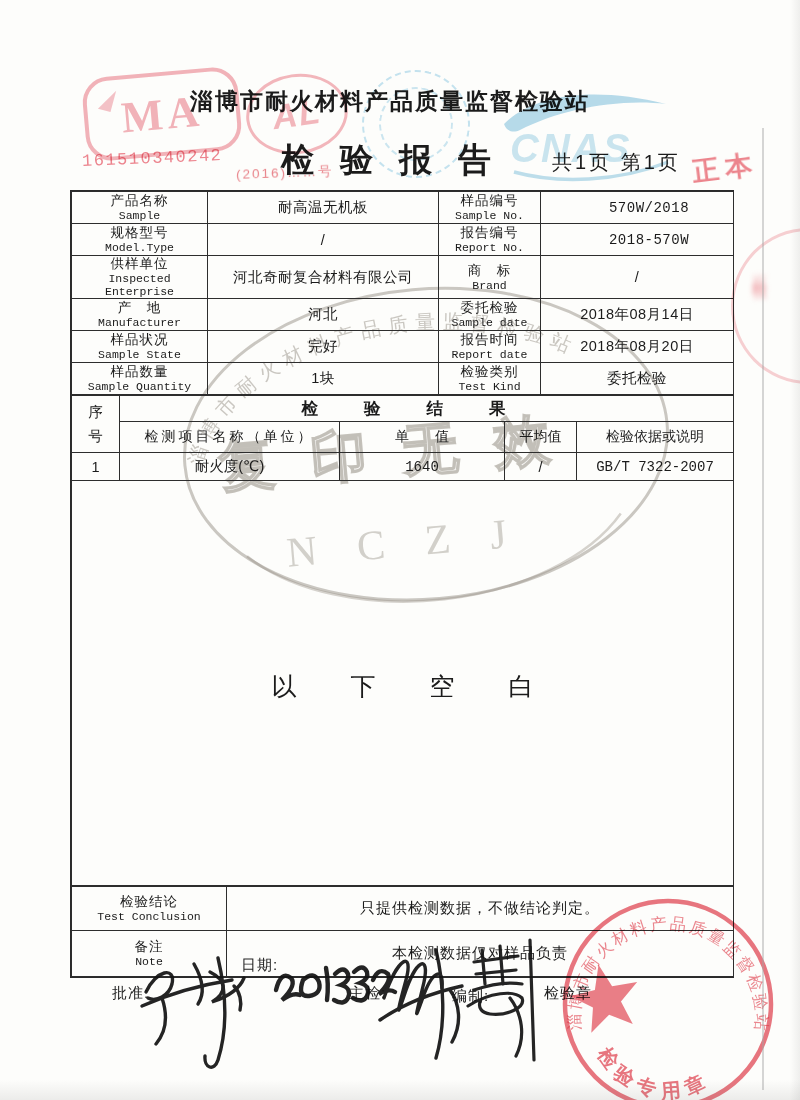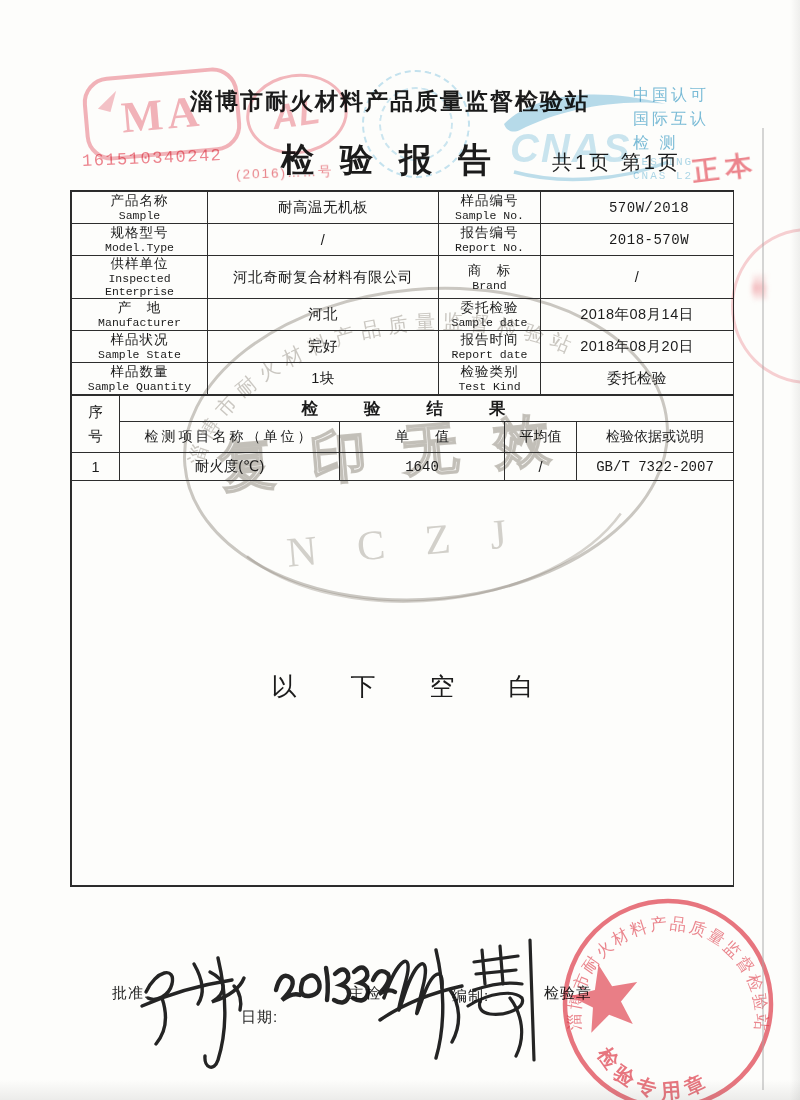--- a/index.html
+++ b/index.html
@@ -212,24 +212,46 @@
           <td class="mono">GB/T 7322-2007</td>
         </tr>
         <tr>
           <td class="blank-cell" colspan="5">
             <div class="blank-note">以下空白</div>
           </td>
         </tr>
       </tbody>
     </table>
 
+    <table class="t">
+      <colgroup>
+          <col style="width:155px">
+          <col style="width:507px">
+        </colgroup>
+      <tbody>
+        <tr class="footrow1">
+          <td class="lbl">
+              <div class="cn">检验结论</div>
+              <div class="en">Test Conclusion</div>
+            </td>
+          <td class="foot-val">只提供检测数据，不做结论判定。</td>
+        </tr>
+        <tr class="footrow2">
+          <td class="lbl">
+              <div class="cn">备注</div>
+              <div class="en">Note</div>
+            </td>
+          <td class="foot-val">本检测数据仅对样品负责</td>
+        </tr>
+      </tbody>
+    </table>
   </div>
 
   <span class="sig-label" style="left:112px;top:984px;">批准:</span>
-  <span class="sig-label" style="left:241px;top:1008px;">日期:</span>
+  <span class="sig-label" style="left:241px;top:956px;">日期:</span>
   <span class="sig-label" style="left:349px;top:984px;">主检:</span>
   <span class="sig-label" style="left:452px;top:987px;">编制:</span>
   <span class="sig-label" style="left:544px;top:984px;">检验章</span>
 
   <svg class="abs sigs-svg" width="480" height="165" viewBox="0 0 480 165" fill="none" stroke="#141414" stroke-linecap="round" opacity=".93">
     <g stroke-width="3.4">
       <path d="M48,64 C58,42 78,38 74,56 C71,68 58,74 50,70"></path>
       <path d="M44,78 C80,62 108,56 134,52"></path>
       <path d="M64,70 C70,88 68,104 58,116"></path>
       <path d="M96,36 C104,50 108,64 100,76"></path>
@@ -273,27 +295,20 @@
     <span class="cal-letters">AL</span>
   </div>
   <div class="ink mini-blue"></div>
 
   <svg class="ink cnas-svg" width="180" height="100" viewBox="0 0 180 100">
     <path d="M6,40 C36,10 96,2 168,20 C120,14 60,26 22,46 C14,50 8,46 6,40 Z" fill="rgba(125,192,222,.55)"></path>
     <text x="12" y="78" font-size="40" font-style="italic" font-weight="bold" letter-spacing="2" fill="rgba(125,192,222,.4)">CNAS</text>
     <path d="M16,88 C60,100 120,98 170,78" stroke="rgba(125,192,222,.5)" stroke-width="3.5" fill="none"></path>
   </svg>
 
-  <div class="ink cnas-text">
-    <div>中国认可</div>
-    <div>国际互认</div>
-    <div>检 测</div>
-    <div class="faint">TESTING</div>
-    <div class="faint">CNAS L2</div>
-  </div>
 
   <div class="ink original-mark">正本</div>
 
   <div class="ink edge-circle">
     <span class="edge-smudge">监督检验</span>
   </div>
 
   <svg class="ink seal-svg" width="240" height="215" viewBox="0 0 240 215">
     <defs>
       <path id="sealTop" d="M 30,140 A 88,88 0 1 1 202,140"></path>

